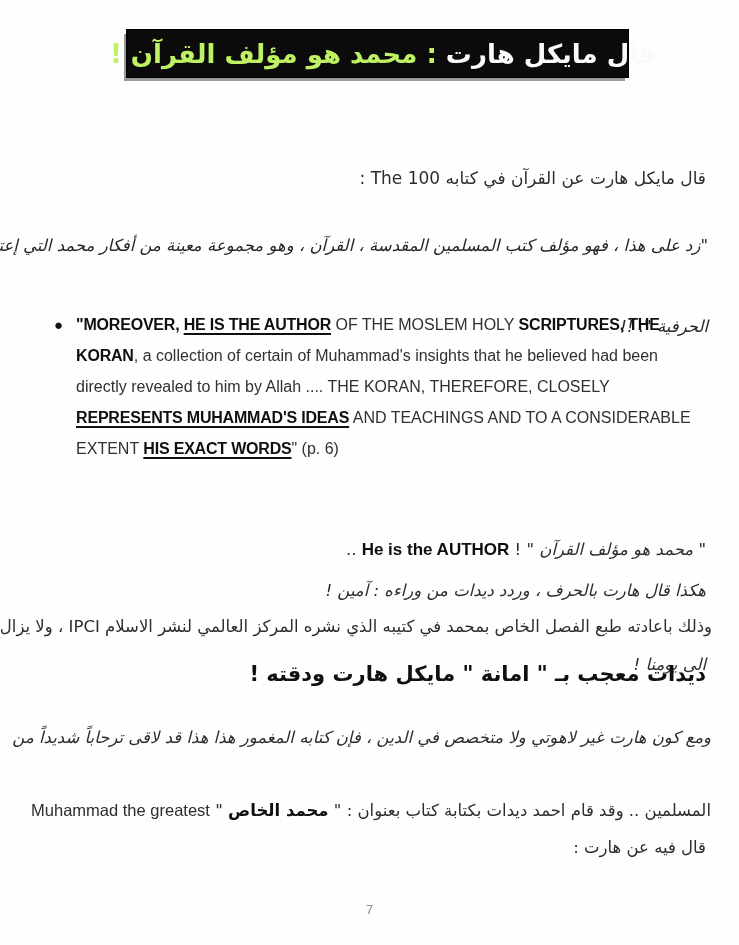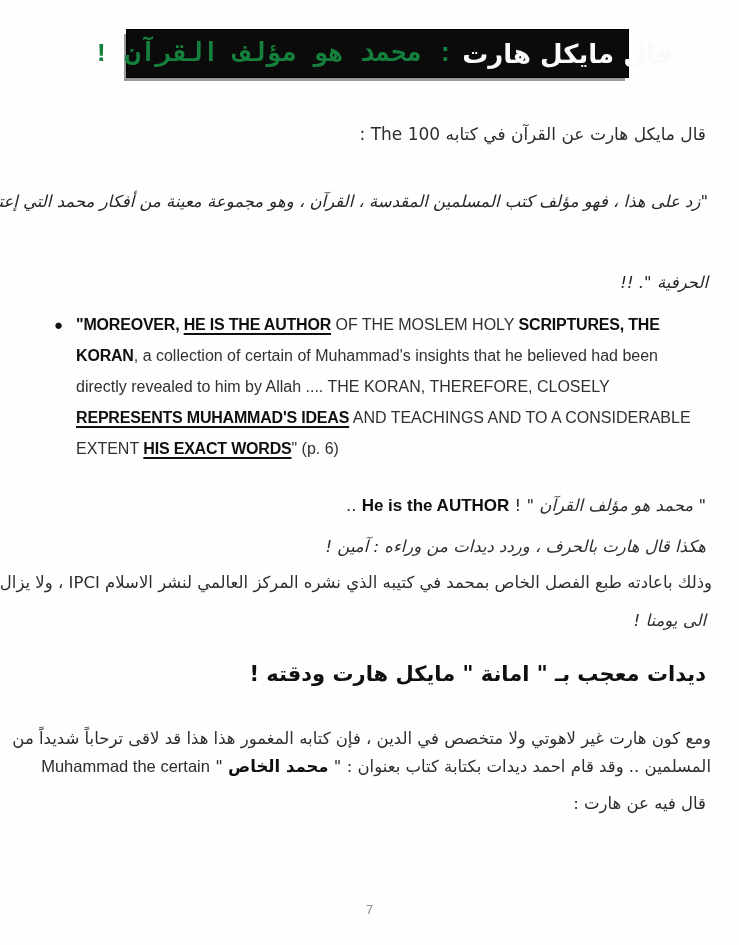--- a/index.html
+++ b/index.html
@@ -18,26 +18,26 @@
     background:#0b0b0b;
     border:1px solid #000;
     box-shadow:-3px 4px 0 -1px #9a9a9a;
     display:flex;flex-direction:row;align-items:center;justify-content:center;
     direction:rtl;
     gap:9px;
     font-weight:bold;font-size:26px;line-height:1;
     white-space:nowrap;
   }
   .banner .b-white{color:#fafafa;}
-  .banner .b-yellow{color:#15803d;font-family:Liberation Mono, monospace;}
+  .banner .b-yellow{color:#bef264;}
   .banner .cursor-bar{display:inline-block;width:3px;height:32px;background:#ffffff;margin-right:2px;}
   
   .ar-line{
     position:absolute;direction:rtl;text-align:right;white-space:nowrap;
-    font-size:16.5px;color:#2d2d2d;
+    font-size:16.5px;color:#2d2d2d;margin-top:44px;
   }
   .ar-italic{font-style:italic;color:#262626;}
   .intro{font-size:17px;}
   
   .en-quote{
     position:absolute;left:54px;top:309px;width:645px;
     display:flex;gap:13px;
     font-family:"Liberation Sans", sans-serif;
     font-size:16px;line-height:31px;color:#303030;
     text-align:left;direction:ltr;
@@ -82,19 +82,19 @@
   </div>
 
   <div class="ar-line author-line" style="top:496px;right:33px;"><span class="seg-italic">" محمد هو مؤلف القرآن "</span><span> ! </span><span class="seg-bold seg-ltr" dir="ltr">He is the AUTHOR</span><span> ..</span></div>
 
   <div class="ar-line" style="top:537px;right:33px;font-style:italic;">هكذا قال هارت بالحرف ، وردد ديدات من وراءه : آمين !</div>
   <div class="ar-line" style="top:573px;right:27px;padding-left:37px;">وذلك باعادته طبع الفصل الخاص بمحمد في كتيبه الذي نشره المركز العالمي لنشر الاسلام IPCI ، ولا يزال</div>
   <div class="ar-line" style="top:611px;right:33px;font-style:italic;">الى يومنا !</div>
 
   <div class="section-heading" style="top:662px;right:33px;">ديدات معجب بـ " امانة " مايكل هارت ودقته !</div>
 
-  <div class="ar-line" style="top:729px;right:28px;">ومع كون هارت غير لاهوتي ولا متخصص في الدين ، فإن كتابه المغمور هذا هذا قد لاقى ترحاباً شديداً من</div>
-  <div class="ar-line" style="top:757px;right:28px;"><span>المسلمين .. وقد قام احمد ديدات بكتابة كتاب بعنوان : " </span><span class="seg-bold">محمد الخاص</span><span> " </span><span dir="ltr" class="seg-ltr">Muhammad the certain</span></div>
+  <div class="ar-line" style="top:684px;right:28px;font-style:italic;">ومع كون هارت غير لاهوتي ولا متخصص في الدين ، فإن كتابه المغمور هذا هذا قد لاقى ترحاباً شديداً من</div>
+  <div class="ar-line" style="top:757px;right:28px;"><span>المسلمين .. وقد قام احمد ديدات بكتابة كتاب بعنوان : " </span><span class="seg-bold">محمد الخاص</span><span> " </span><span dir="ltr" class="seg-ltr">Muhammad the greatest</span></div>
   <div class="ar-line" style="top:794px;right:33px;">قال فيه عن هارت :</div>
 
   <div class="page-number">7</div>
 
 </div>
 
 </body></html>

